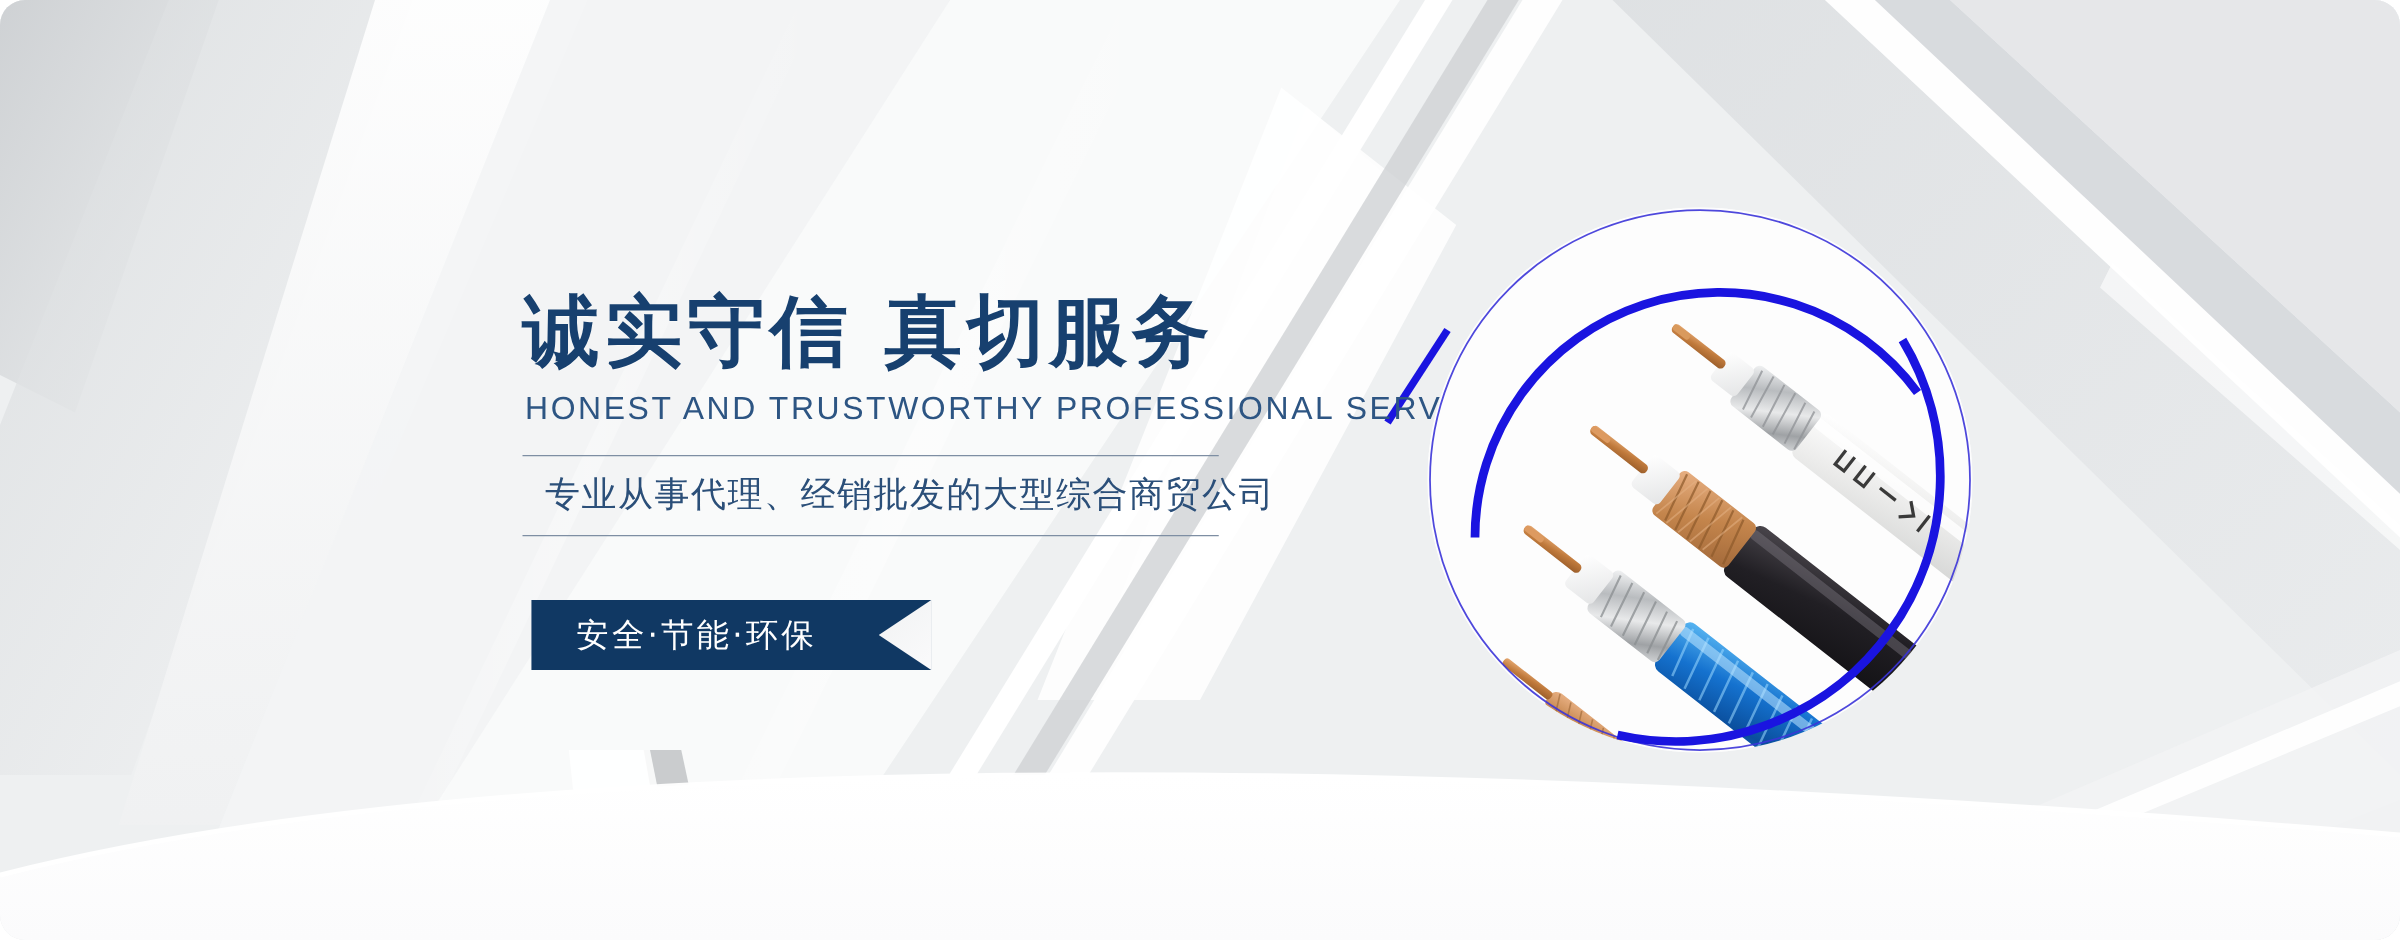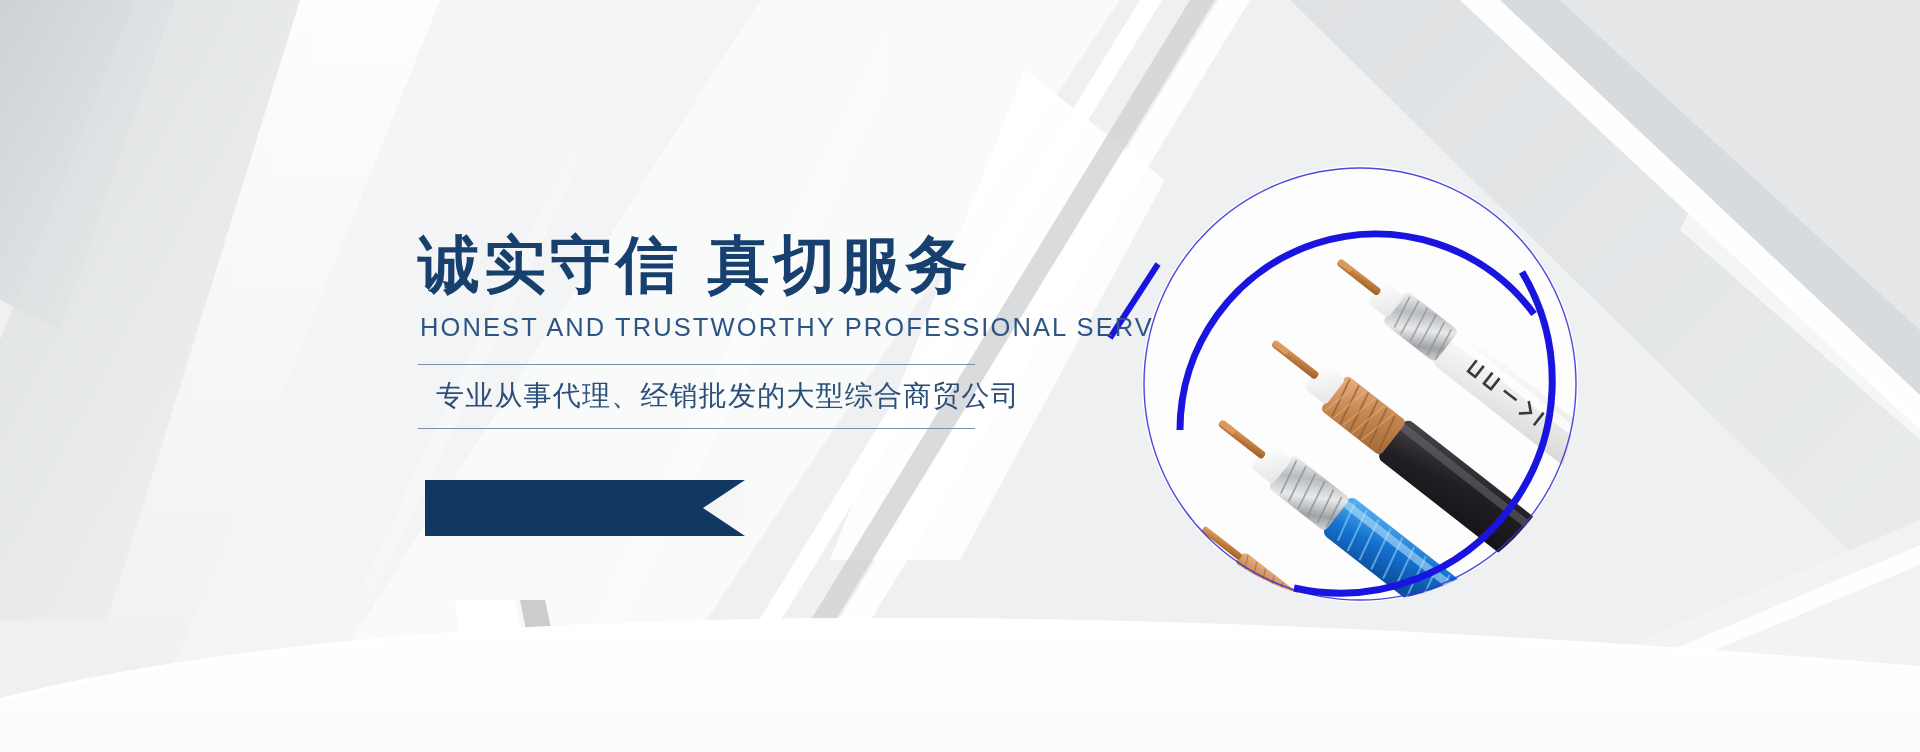--- a/index.html
+++ b/index.html
@@ -3,20 +3,21 @@
 <meta charset="utf-8">
 <style>
   html,body{margin:0;padding:0;background:#fff;}
   body{font-family:"Liberation Sans","DejaVu Sans",sans-serif;}
 
   #banner{
     position:relative;
     width:1920px;height:752px;
     overflow:hidden;
     background:linear-gradient(135deg,#e7e9ea 0%,#eff0f1 18%,#f6f7f7 40%,#fbfbfc 58%,#eceeef 76%,#dfe2e4 100%);
+    border-radius:20px;
   }
 
   
   .bg-layer{position:absolute;inset:0;overflow:hidden;pointer-events:none;}
   .bg-layer svg{position:absolute;inset:0;width:100%;height:100%;display:block;}
 
   
   #text-block{
     position:absolute;left:418px;top:232px;width:640px;
   }
@@ -162,20 +163,21 @@
 
   <div id="text-block">
     <h1 id="headline">诚实守信 真切服务</h1>
     <div id="subhead">HONEST AND TRUSTWORTHY PROFESSIONAL SERVICES</div>
     <div id="desc-wrap">
       <div id="desc">专业从事代理、经销批发的大型综合商贸公司</div>
     </div>
   </div>
 
   <div id="ribbon">
+    <span id="ribbon-text">安全·节能·环保</span>
     <span id="ribbon-notch"></span>
   </div>
 
   <div id="medallion">
 
     <div id="photo-clip">
       <svg viewBox="0 0 436 436">
         <defs>
           <linearGradient id="jWhite" x1="0" y1="0" x2="1" y2="1">
             <stop offset="0" stop-color="#ffffff"></stop>

